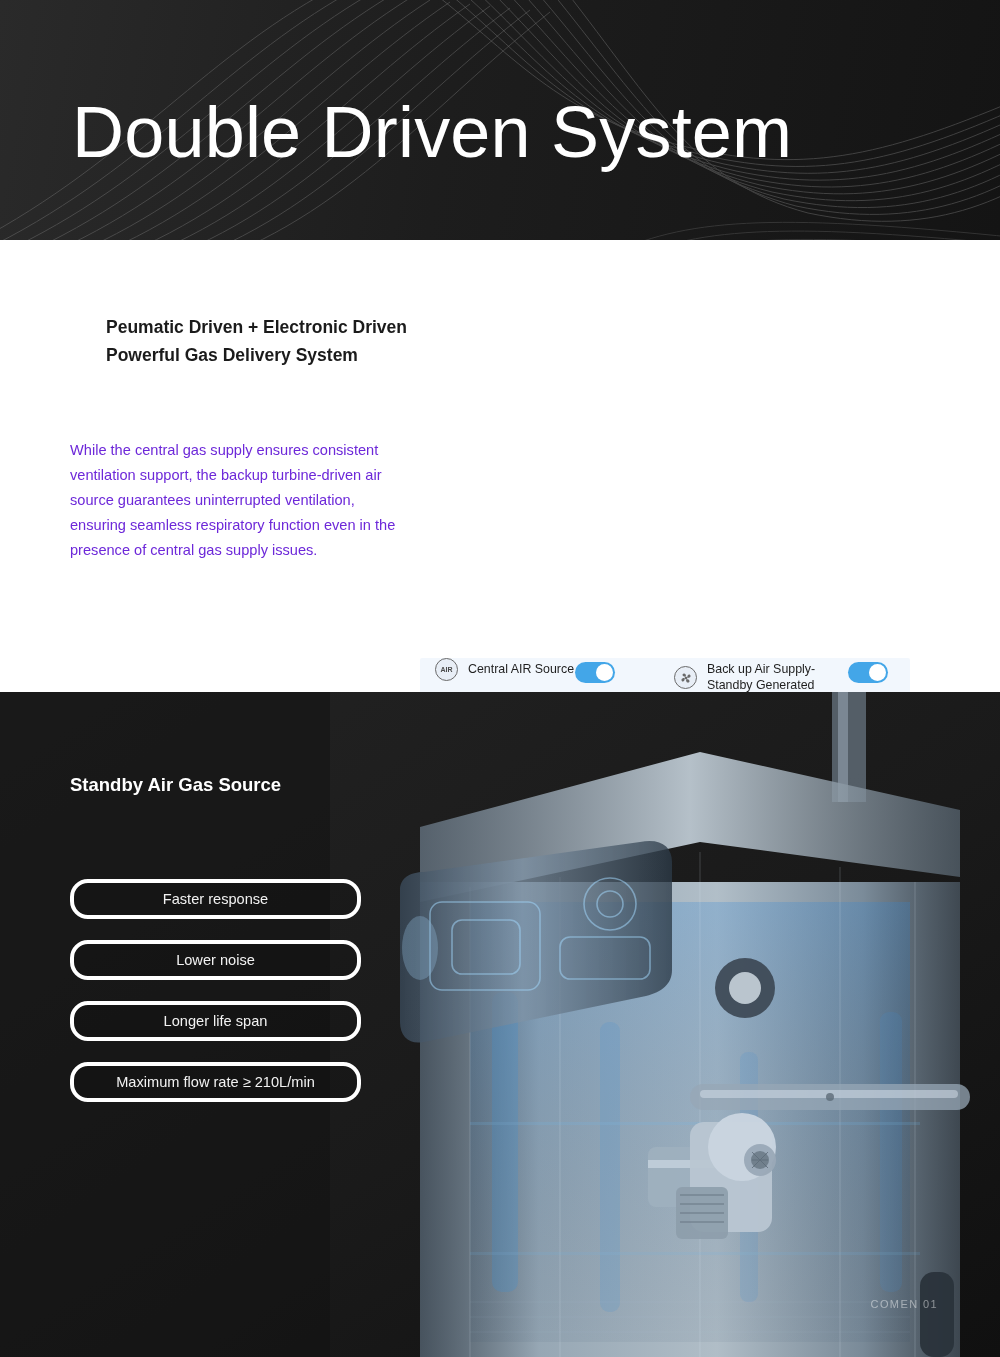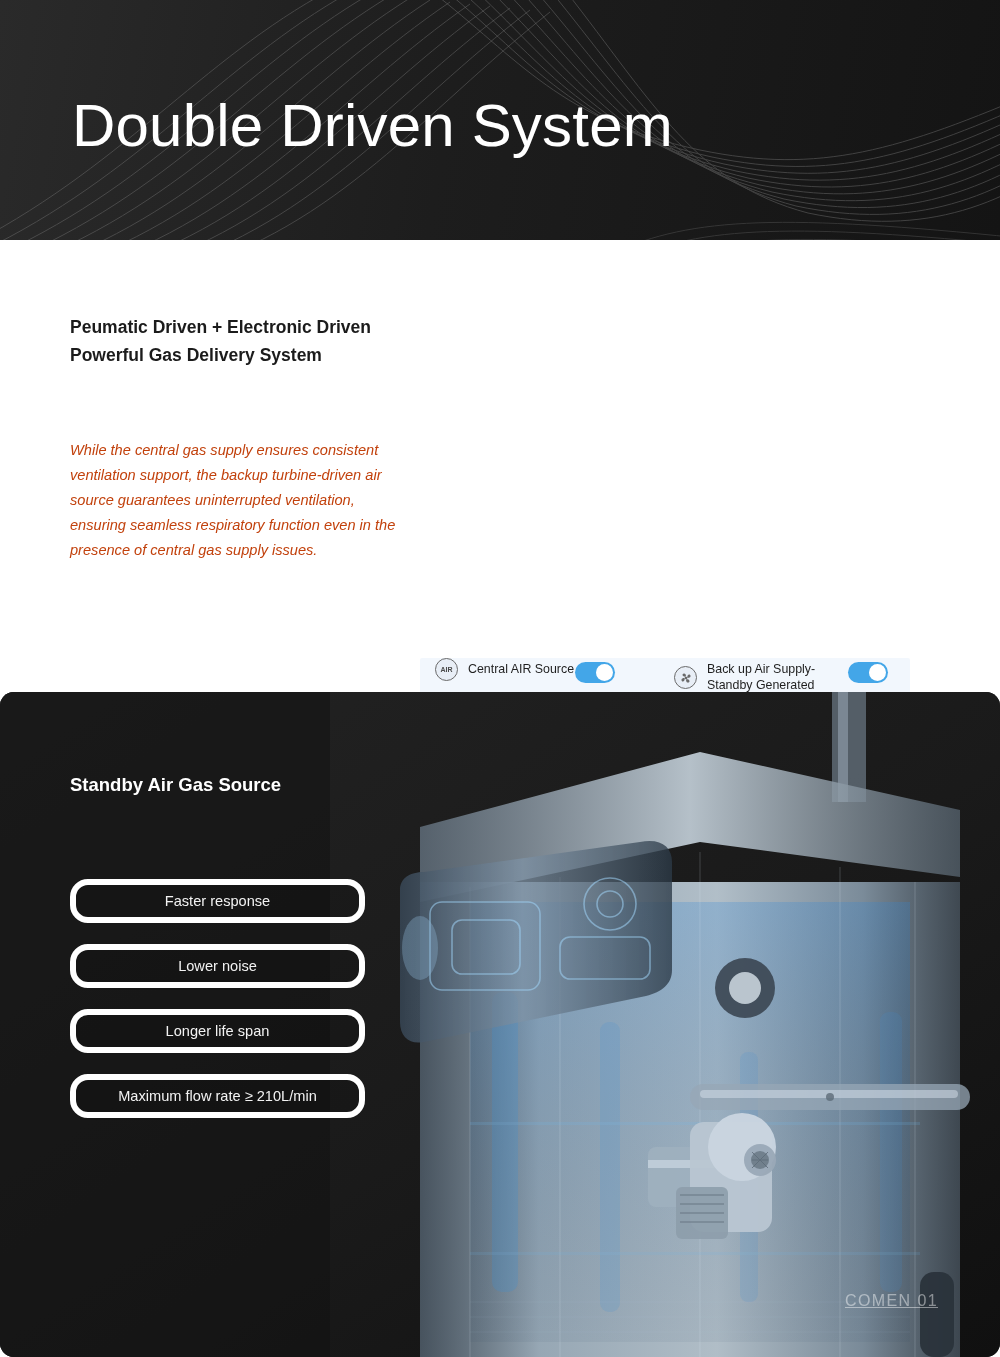--- a/index.html
+++ b/index.html
@@ -25,21 +25,21 @@
   }
   .hero-lines {
     position: absolute;
     inset: 0;
     opacity: 0.75;
   }
   .hero-title {
     position: absolute;
     left: 72px;
     top: 96px;
-    font-size: 60px;
+    font-size: 72px;
     font-weight: 400;
     color: #ffffff;
     letter-spacing: 0.2px;
     line-height: 1;
     white-space: nowrap;
   }
 
   
   .mid {
     position: relative;
@@ -50,30 +50,29 @@
   .mid-heading {
     position: absolute;
     left: 70px;
     top: 73px;
     width: 420px;
     font-size: 17.5px;
     font-weight: bold;
     color: #1b1b1b;
     line-height: 1.62;
   }
-  .mid-heading div { white-space: nowrap; }
+  .mid-heading div { white-space: nowrap; margin-left: 36px; }
   .mid-body {
     position: absolute;
     left: 70px;
     top: 183px;
     width: 330px;
     font-size: 14.6px;
-    color: #c2410c;
+    color: #6d28d9;
     line-height: 1.72;
-    font-style: italic;
   }
 
   
   .panel {
     position: absolute;
     left: 420px;
     top: 418px;
     width: 490px;
     height: 210px;
     background: #f2f7fd;
@@ -144,59 +143,57 @@
     display: flex; align-items: center; justify-content: center;
   }
 
   
   .bottom {
     position: relative;
     width: 1000px;
     height: 665px;
     background: #171717;
     overflow: hidden;
-    border-radius: 14px;
   }
   .device-img { position: absolute; inset: 0; }
 
   .bot-heading {
     position: absolute;
     left: 70px;
     top: 78px;
     width: 400px;
     font-size: 18.5px;
     font-weight: bold;
     color: #ffffff;
     line-height: 1.64;
     z-index: 5;
   }
   .bot-heading div { white-space: nowrap; }
 
   .pill-list { position: absolute; left: 70px; top: 187px; z-index: 5; }
   .pill {
     height: 32px;
-    border: 6px solid #ffffff;
+    border: 4px solid #ffffff;
     border-radius: 18px;
     color: #f2f2f2;
     font-size: 14.6px;
     display: flex; align-items: center; justify-content: center;
     margin-bottom: 21px;
     background: rgba(0,0,0,0.12);
     width: 283px;
   }
   .pill.wide { width: 283px; }
 
   .watermark {
     position: absolute;
     right: 62px; bottom: 47px;
-    font-size: 16px;
+    font-size: 11px;
     color: rgba(255,255,255,0.45);
     letter-spacing: 1.4px;
     z-index: 5;
-    text-decoration: underline;
   }
 </style>
 </head>
 <body>
 
 <div class="hero">
   <svg class="hero-lines" viewBox="0 0 1000 240" preserveAspectRatio="none">
     <g fill="none" stroke="#7d7d7d" stroke-width="1" opacity="0.55">
       <path d="M-40,250 C120,170 200,60 330,-10"></path>
       <path d="M-20,252 C140,175 220,65 350,-8"></path>

